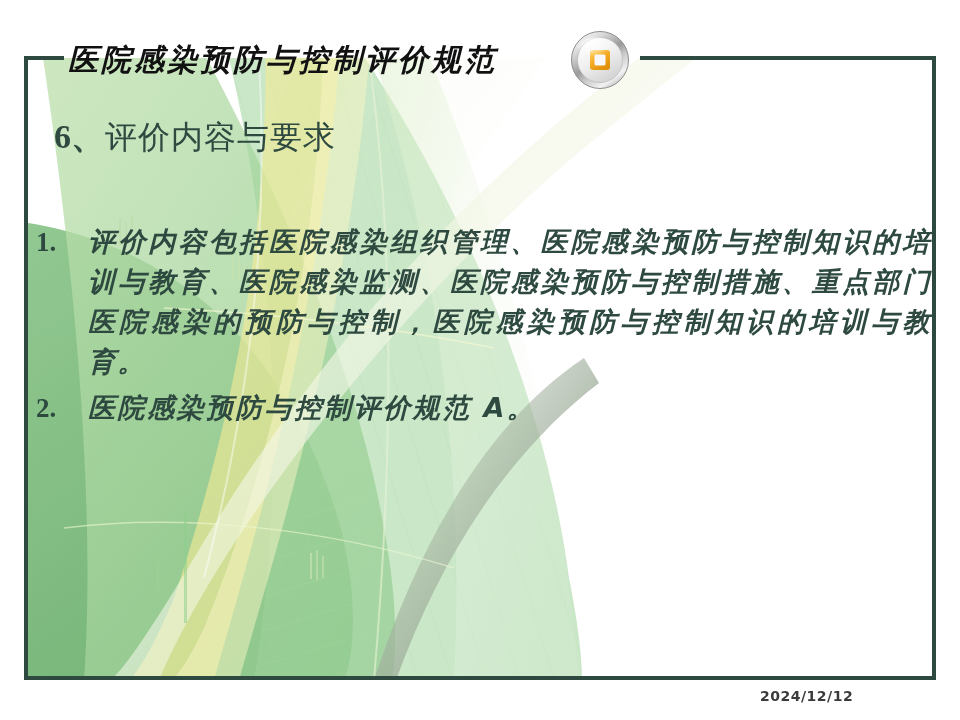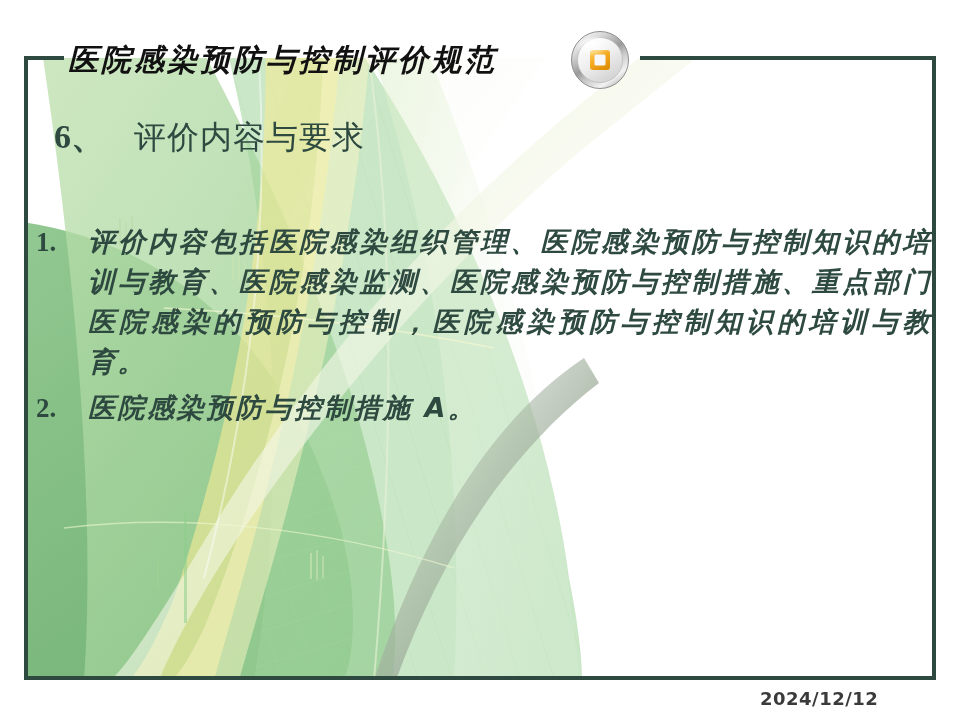--- a/index.html
+++ b/index.html
@@ -81,21 +81,20 @@
   }
   #section-heading .num {
     font-family: "Liberation Serif", "DejaVu Serif", serif;
     font-weight: 700;
     font-size: 34px;
   }
   #section-heading .txt {
     font-family: "DejaVu Sans", "Liberation Sans", sans-serif;
     font-weight: 400;
     letter-spacing: 1px;
-    margin-left: 29px;
   }
 
   
   #body-list {
     position: absolute;
     left: 36px;
     top: 222px;
     width: 896px;
   }
   .list-item {
@@ -125,21 +124,21 @@
     text-justify: inter-character;
   }
   .item-text.nowrap { letter-spacing: 2.5px; }
 
   
   #footer-date {
     position: absolute;
     left: 760px;
     top: 688px;
     font-family: "DejaVu Sans", "Liberation Sans", sans-serif;
-    font-size: 18px;
+    font-size: 14px;
     font-weight: 700;
     color: #3a3a3a;
     letter-spacing: 0.5px;
   }
 </style>
 </head>
 <body>
 
 <div id="slide">
 
@@ -275,19 +274,19 @@
     <span class="num">6、</span><span class="txt">评价内容与要求</span>
   </div>
 
   <div id="body-list">
     <div class="list-item">
       <span class="item-marker">1.</span>
       <span class="item-text">评价内容包括医院感染组织管理、医院感染预防与控制知识的培训与教育、医院感染监测、医院感染预防与控制措施、重点部门医院感染的预防与控制，医院感染预防与控制知识的培训与教育。</span>
     </div>
     <div class="list-item">
       <span class="item-marker">2.</span>
-      <span class="item-text nowrap">医院感染预防与控制措施 A。</span>
+      <span class="item-text nowrap">医院感染预防与控制评价规范 A。</span>
     </div>
   </div>
 
   <div id="footer-date">2024/12/12</div>
 
 </div>
 
 </body></html>

